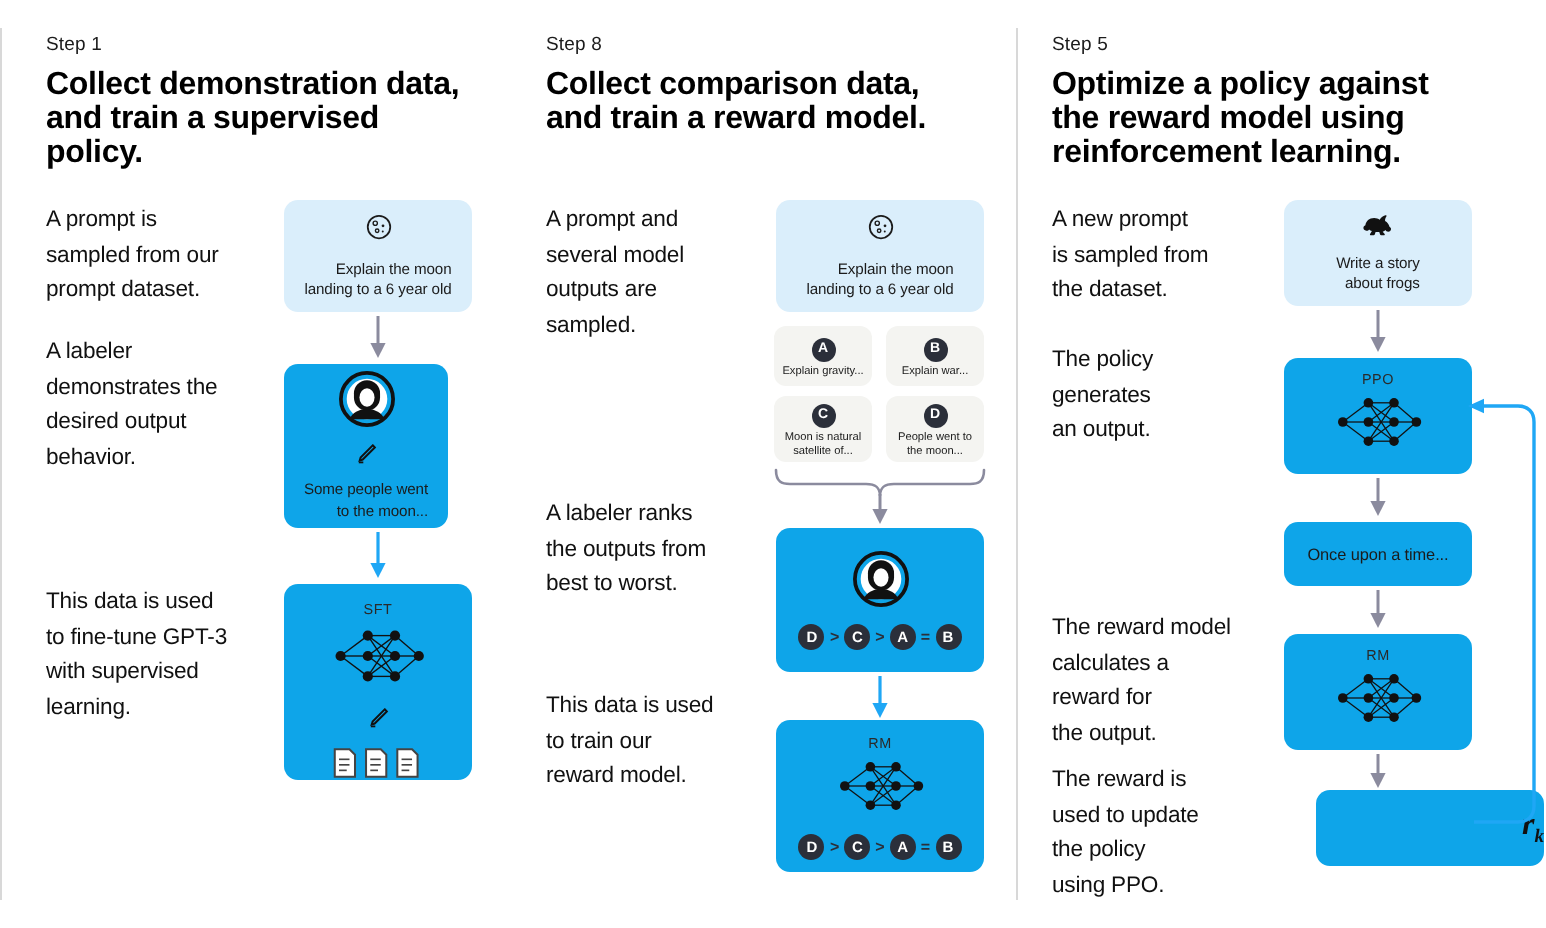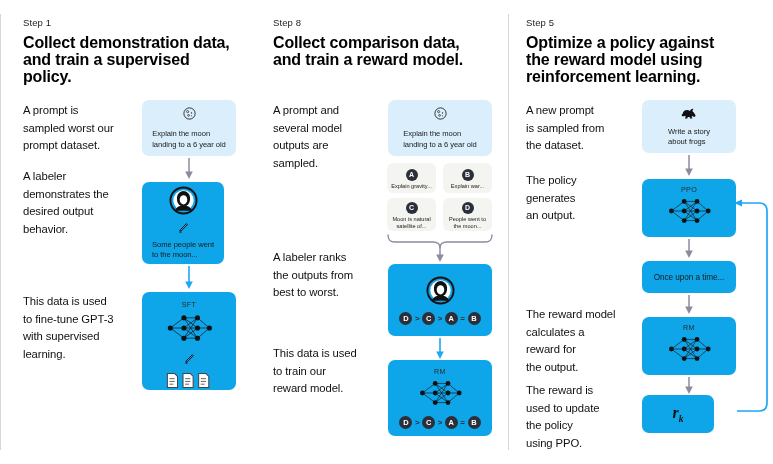--- a/index.html
+++ b/index.html
@@ -75,21 +75,21 @@
     flex-direction: column;
     align-items: center;
     justify-content: center;
   }
   .card-blue { background: #daeefb; }
   .card-gray { background: #0ea5e9; }
 
   .card-text {
     font-size: 7.6px;
     line-height: 10.5px;
-    text-align: left;
+    text-align: right;
     color: #1b1b1b;
     letter-spacing: -0.05px;
   }
   .card-caption {
     font-size: 7.2px;
     color: #2a2a2a;
     text-align: center;
     letter-spacing: 0.3px;
   }
   .card-inline-text {
@@ -180,21 +180,21 @@
   <div class="divider div2"></div>
 
   <div class="column col1">
 
     <div class="step-label" style="left:23px; top:17px;">Step 1</div>
 
     <div class="step-title" style="left:23px; top:34px; width:215px; white-space:pre-line;">Collect demonstration data,
 and train a supervised policy.</div>
 
     <div class="para" style="left:23px; top:102px; width:125px; white-space:pre-line;">A prompt is
-sampled worst our
+sampled from our
 prompt dataset.</div>
 
     <div class="para" style="left:23px; top:168px; width:125px; white-space:pre-line;">A labeler
 demonstrates the
 desired output
 behavior.</div>
 
     <div class="para" style="left:23px; top:293px; width:130px; white-space:pre-line;">This data is used
 to fine-tune GPT-3
 with supervised
@@ -577,21 +577,21 @@
       </span>
     </div>
 
     <div class="arrow" style="left:175px; top:377px;">
       <svg width="12" height="18" viewBox="0 0 12 18">
         <line x1="6" y1="0" x2="6" y2="10" stroke="#8b8b9e" stroke-width="1.5"></line>
         <polygon points="6,17 2.2,9.5 9.8,9.5" fill="#8b8b9e"></polygon>
       </svg>
     </div>
 
-    <div class="card card-gray" style="left:134px; top:395px; width:72px; height:38px;">
+    <div class="card card-gray" style="left:150px; top:395px; width:114px; height:38px;align-items:flex-end;">
       <div class="reward-sym">
         <span>r</span><sub>k</sub>
       </div>
     </div>
 
     <div class="arrow" style="left:225px; top:195px;">
       <svg width="40" height="225" viewBox="0 0 40 225">
         <path d="M3 8 L26 8 C31 8 34 11 34 16 L34 208 C34 213 31 216 26 216 L4 216" fill="none" stroke="#1FA7F5" stroke-width="1.7"></path>
         <polygon points="1,8 9,4.4 9,11.6" fill="#1FA7F5"></polygon>
       </svg>

